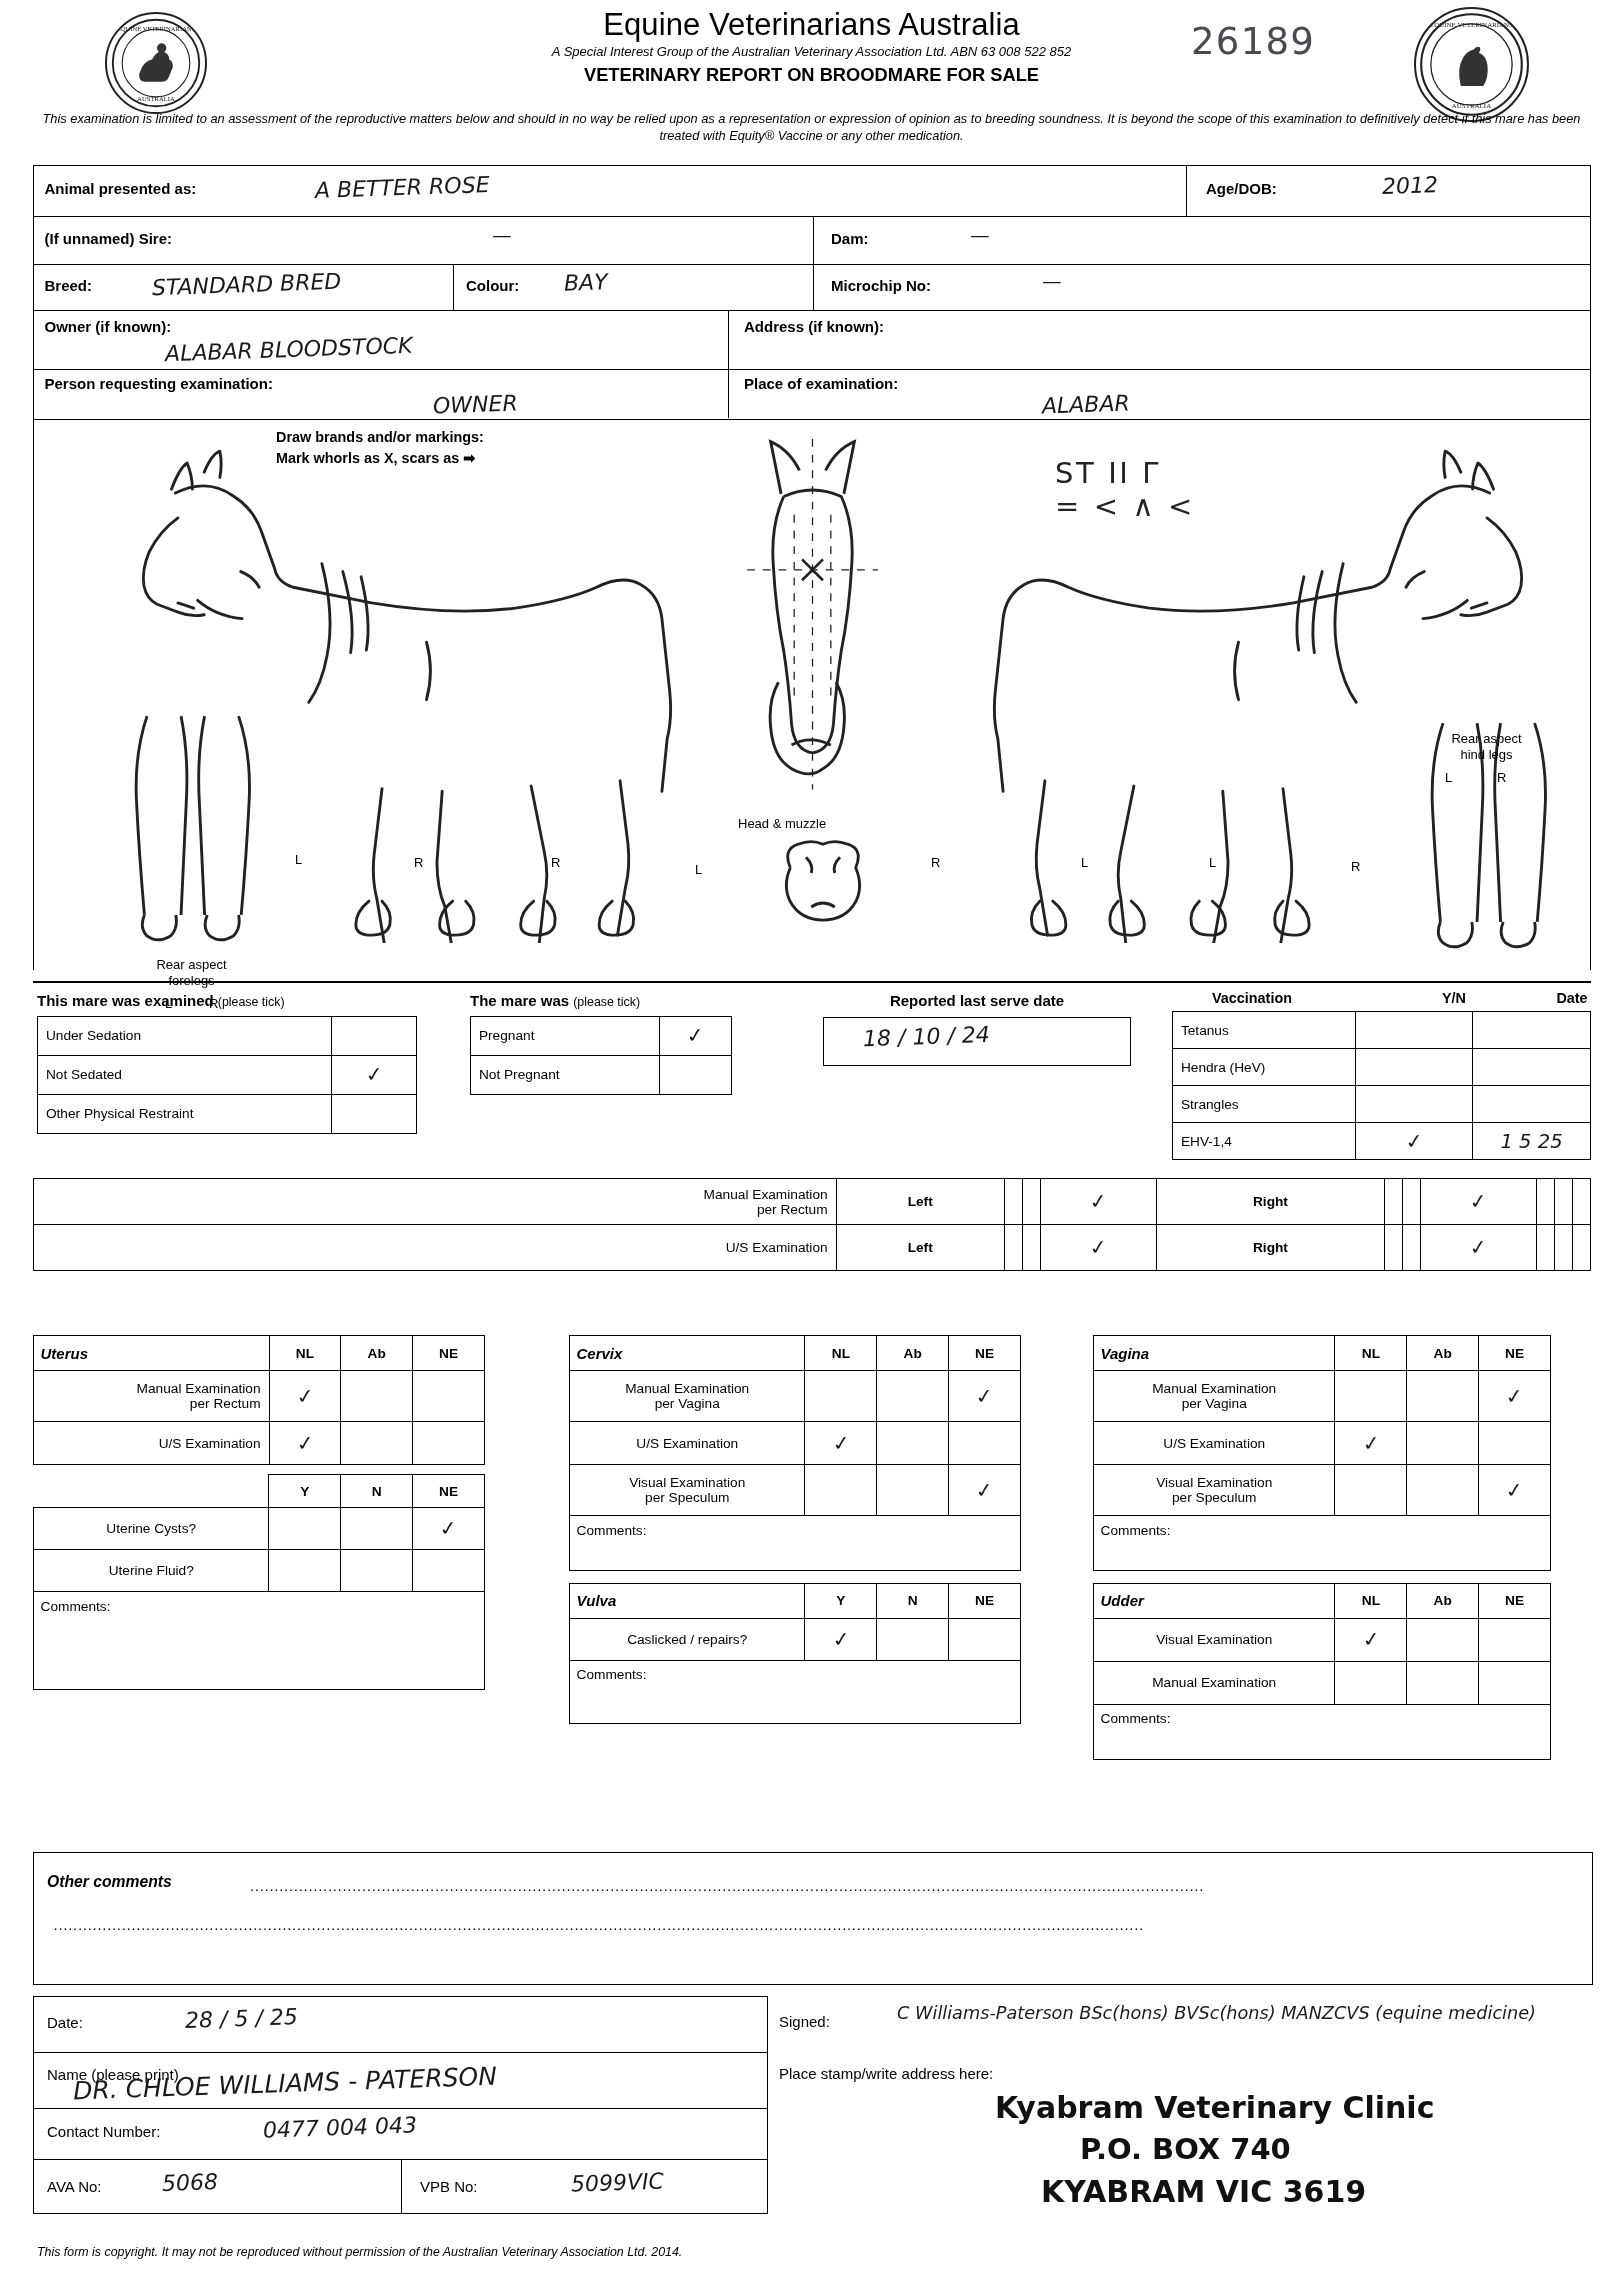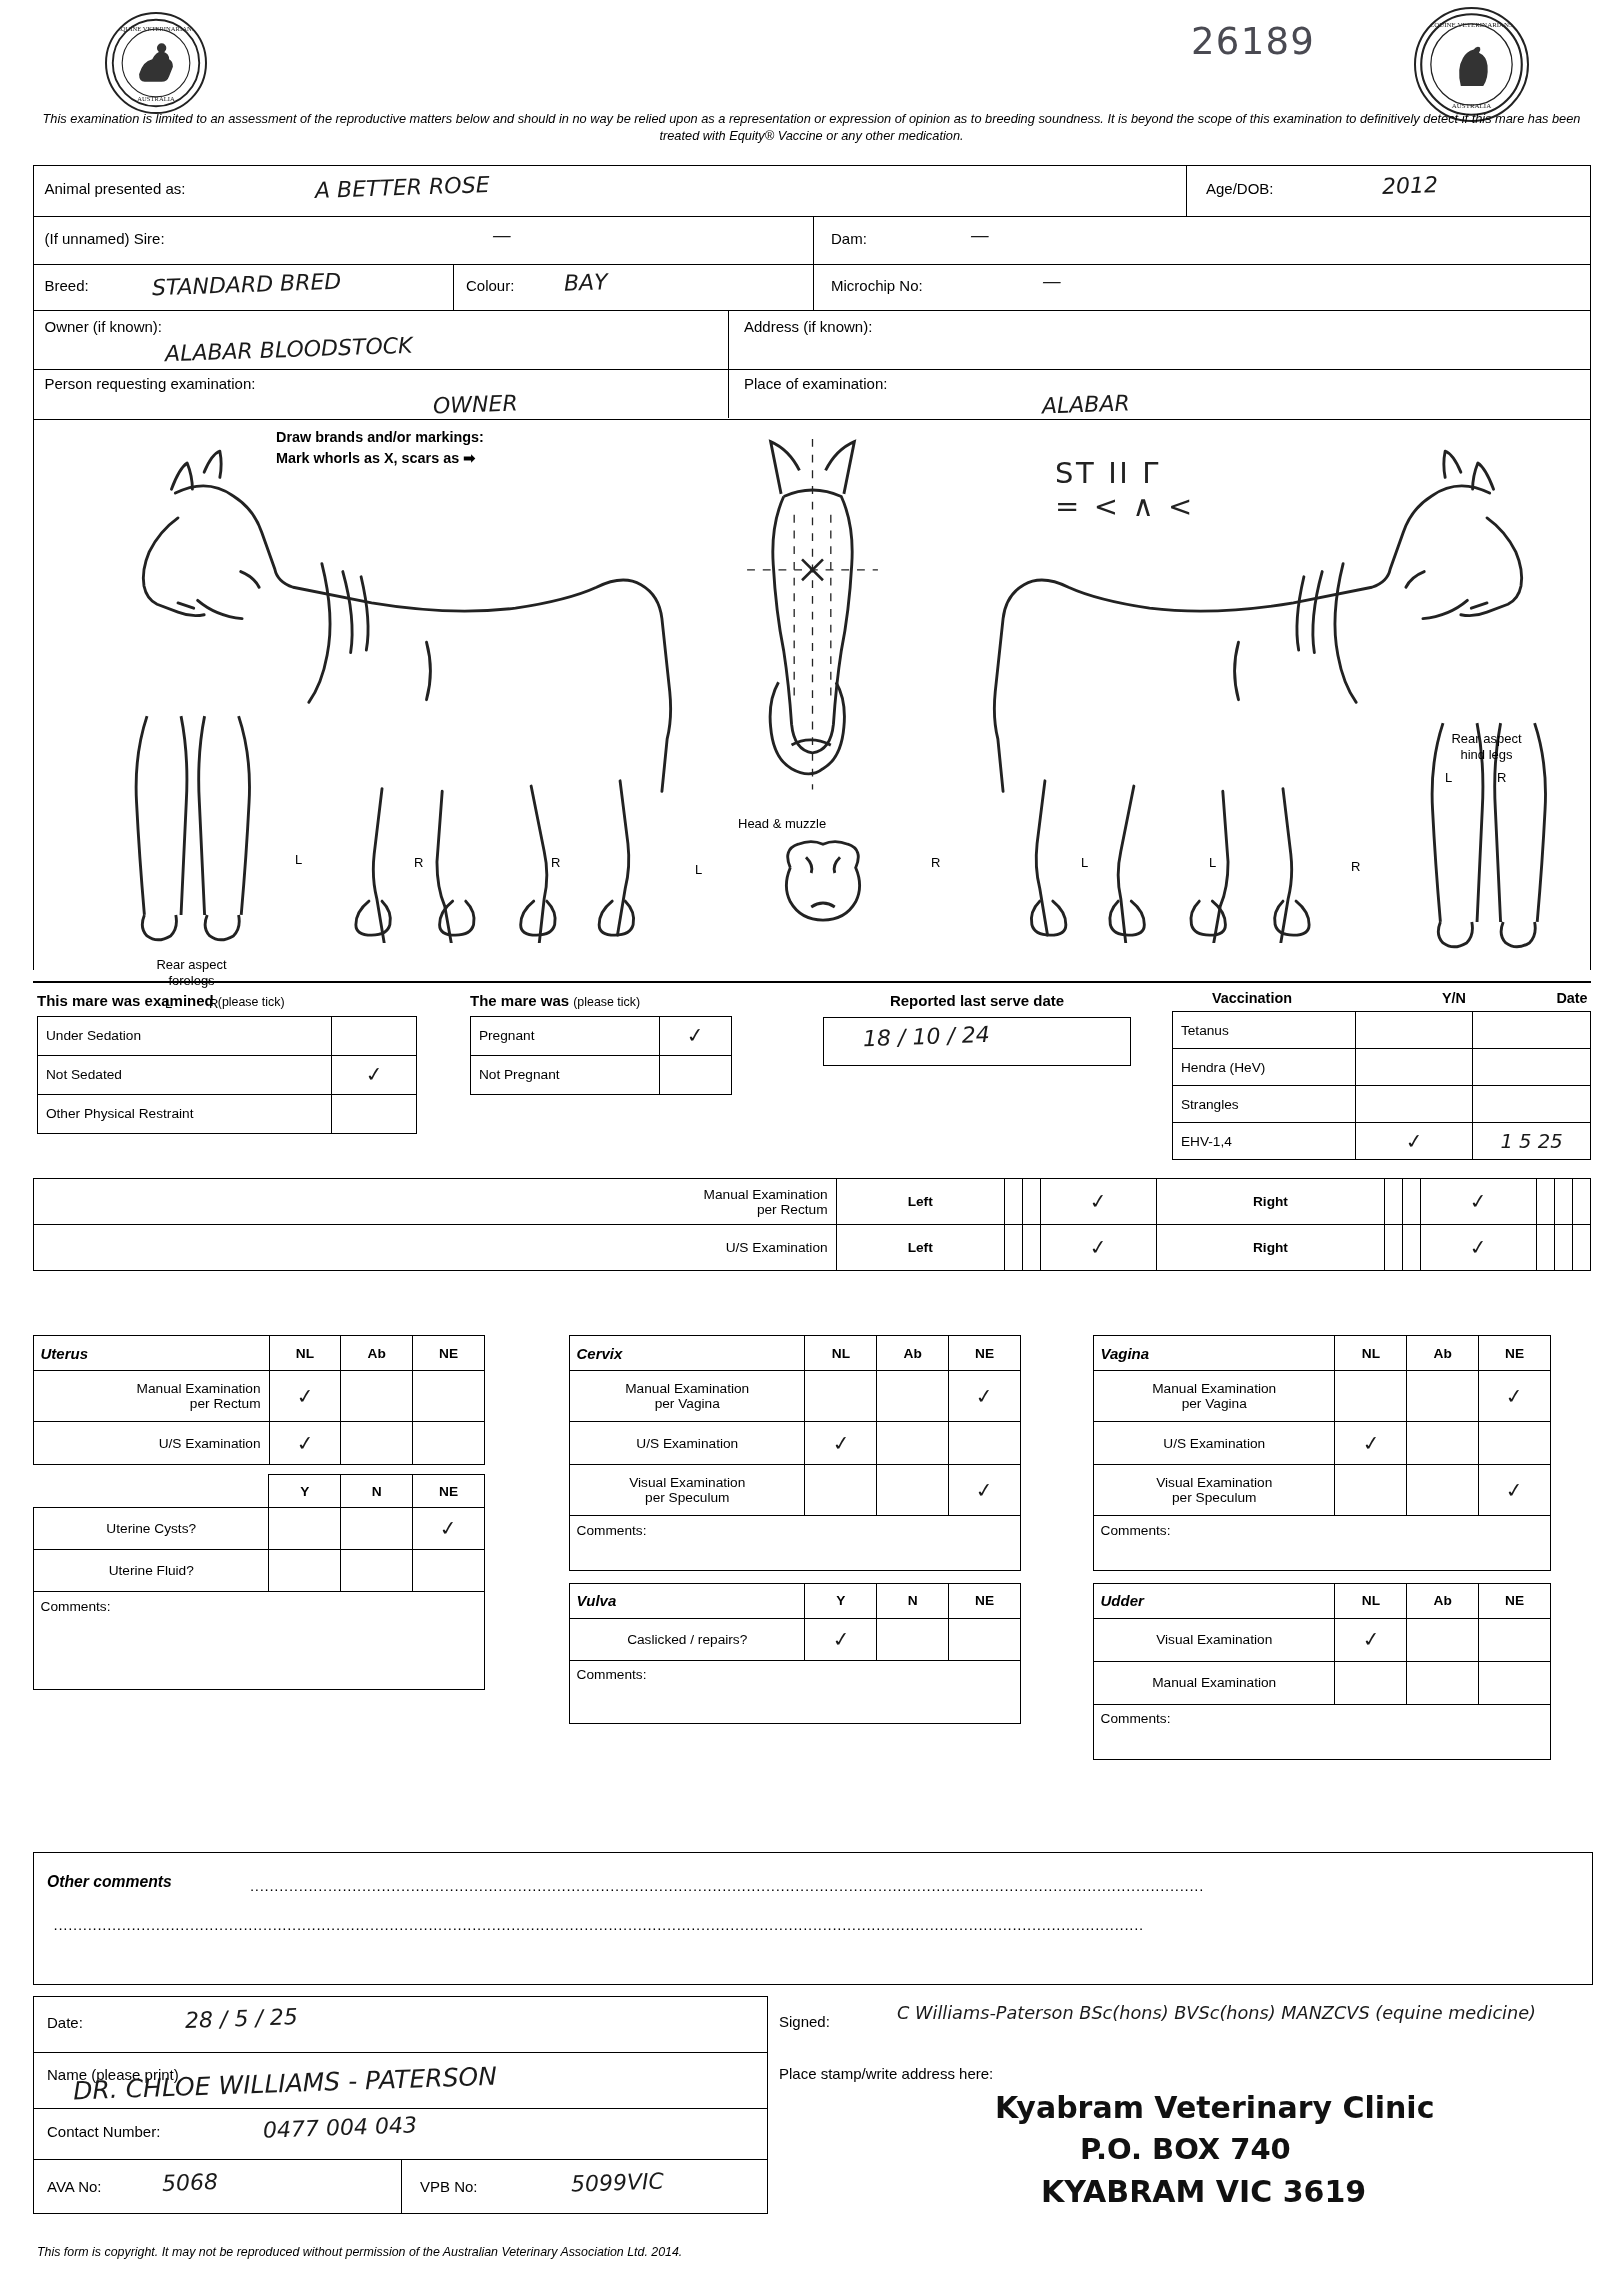--- a/index.html
+++ b/index.html
@@ -19,21 +19,21 @@
   .lbl{font-size:15px;}
   .lbl-b{font-size:15px;font-weight:bold;}
   .sm{font-size:12.4px;}
   .hw{font-family:"DejaVu Sans",sans-serif;color:#1a1a1a;font-size:22px;font-style:italic;transform:rotate(-2deg);white-space:nowrap;}
   .hw2{font-family:"DejaVu Sans",sans-serif;color:#1a1a1a;font-size:19.6px;font-style:italic;white-space:nowrap;}
 
   
   .ident{position:absolute;left:33px;top:165px;width:1558px;height:255px;border:1.3px solid #000;box-sizing:border-box;}
   .row{position:absolute;left:0;width:100%;border-bottom:1.3px solid #000;box-sizing:border-box;}
   .cellline{position:absolute;top:0;bottom:0;width:0;border-left:1.3px solid #000;}
-  .cap{position:absolute;font-size:15px;}
+  .cap{position:absolute;font-size:15px;font-weight:bold;}
 
   
   .draw{position:absolute;left:33px;top:420px;width:1558px;height:550px;border-left:1.3px solid #000;border-right:1.3px solid #000;box-sizing:border-box;}
   .drawnote{position:absolute;font-size:14.4px;font-weight:bold;line-height:1.3;}
   .legs-lbl{position:absolute;font-size:13px;text-align:center;line-height:1.25;}
   .hm-lbl{position:absolute;font-size:13px;}
   .lr{position:absolute;font-size:13px;}
   .brandmark{position:absolute;font-family:"DejaVu Sans",sans-serif;font-size:29px;color:#222;letter-spacing:2.6px;}
 
   
@@ -60,20 +60,25 @@
       <svg width="94" height="94" viewBox="0 0 100 100" style="font-size:13px">
         <circle cx="50" cy="50" r="46" fill="none" stroke="#222" stroke-width="2"></circle>
         <circle cx="50" cy="50" r="36" fill="none" stroke="#222" stroke-width="1.2"></circle>
         <path d="M32 62 q4-14 14-16 q5-10 12-8 q6 2 6 8 q4 2 4 8 l-4 10 q-2 6-8 6 l-18 0 q-6 0-6-8z" fill="#333"></path>
         <circle cx="56" cy="34" r="5" fill="#333"></circle>
         <text x="50" y="16" font-size="7" text-anchor="middle" fill="#222" font-family="serif">EQUINE VETERINARIANS</text>
         <text x="50" y="90" font-size="7" text-anchor="middle" fill="#222" font-family="serif">AUSTRALIA</text>
       </svg>
     </div>
 
+    <div class="title-block">
+      <div class="t1">Equine Veterinarians Australia</div>
+      <div class="t2">A Special Interest Group of the Australian Veterinary Association Ltd. ABN 63 008 522 852</div>
+      <div class="t3">VETERINARY REPORT ON BROODMARE FOR SALE</div>
+    </div>
 
     <div class="serial">26189</div>
 
     <div class="logo-right">
       <svg width="107" height="107" viewBox="0 0 100 100" style="font-size:13px">
         <circle cx="50" cy="50" r="47" fill="none" stroke="#222" stroke-width="2"></circle>
         <circle cx="50" cy="50" r="38" fill="none" stroke="#222" stroke-width="1.2"></circle>
         <path d="M40 70 q-4-16 2-26 q3-6 10-8 q3-4 6-2 q1 3-1 5 q7 3 8 12 q1 12-4 19z" fill="#333"></path>
         <text x="50" y="15" font-size="6.5" text-anchor="middle" fill="#222" font-family="serif">EQUINE VETERINARIANS</text>
         <text x="50" y="91" font-size="6.5" text-anchor="middle" fill="#222" font-family="serif">AUSTRALIA</text>

